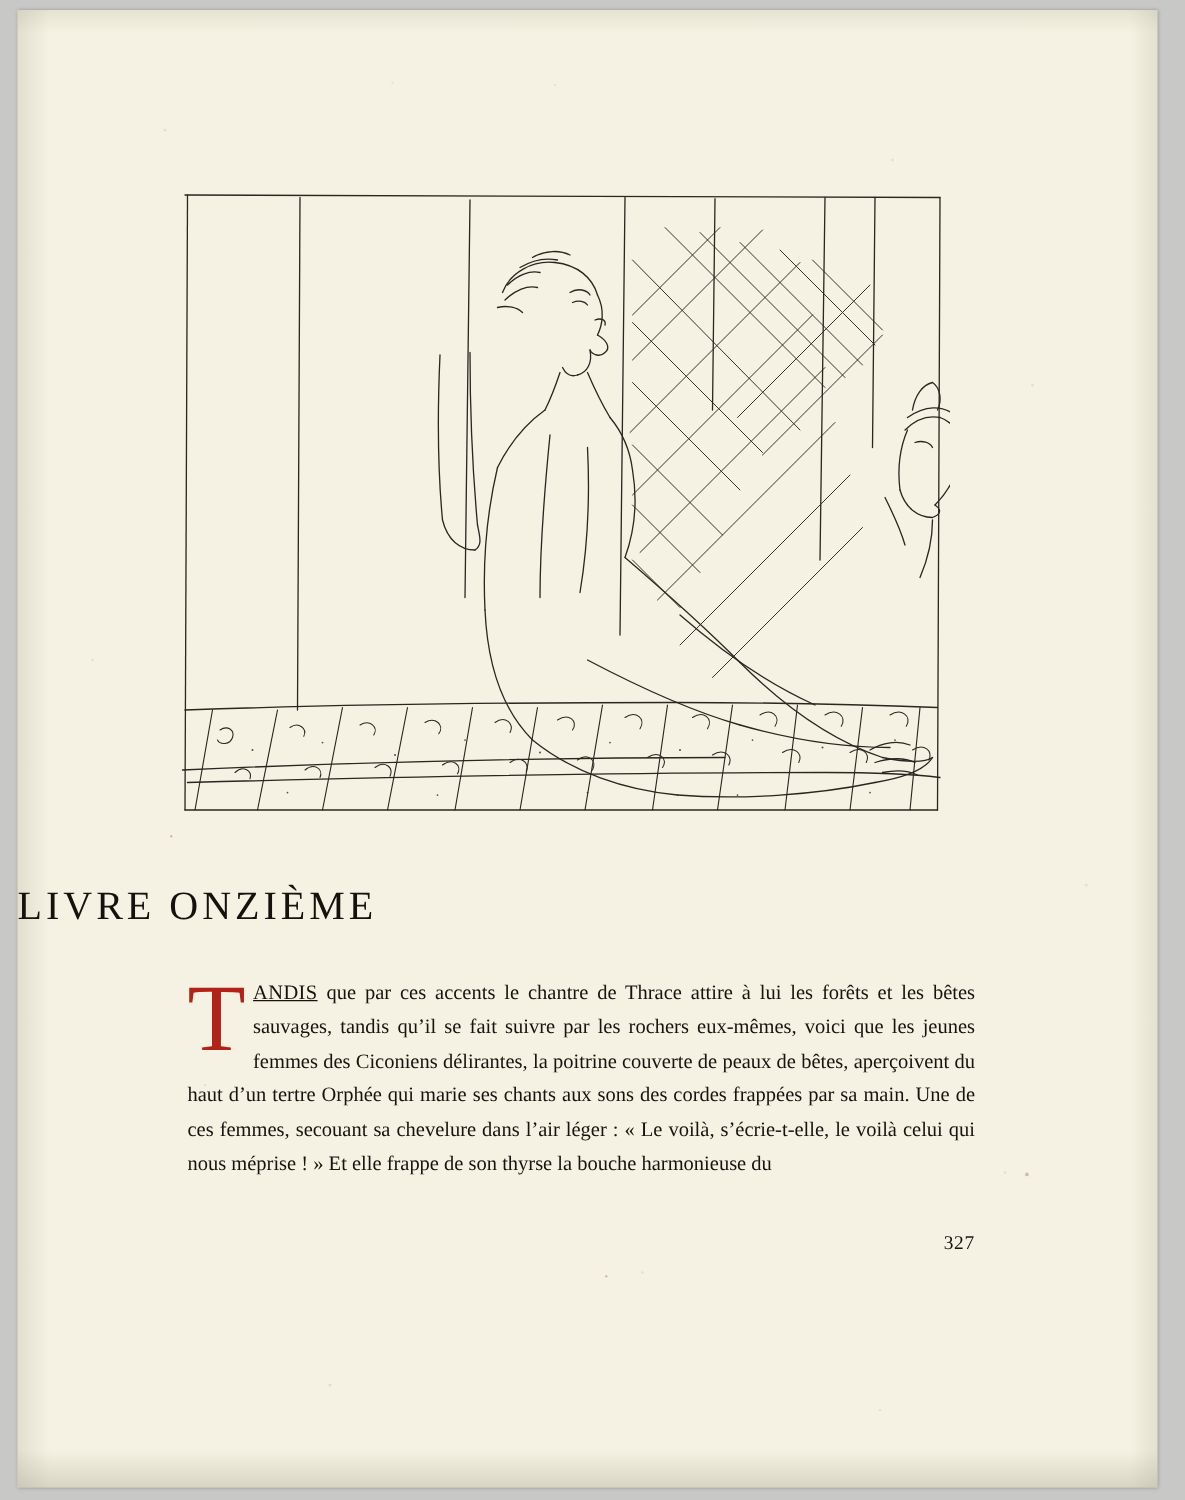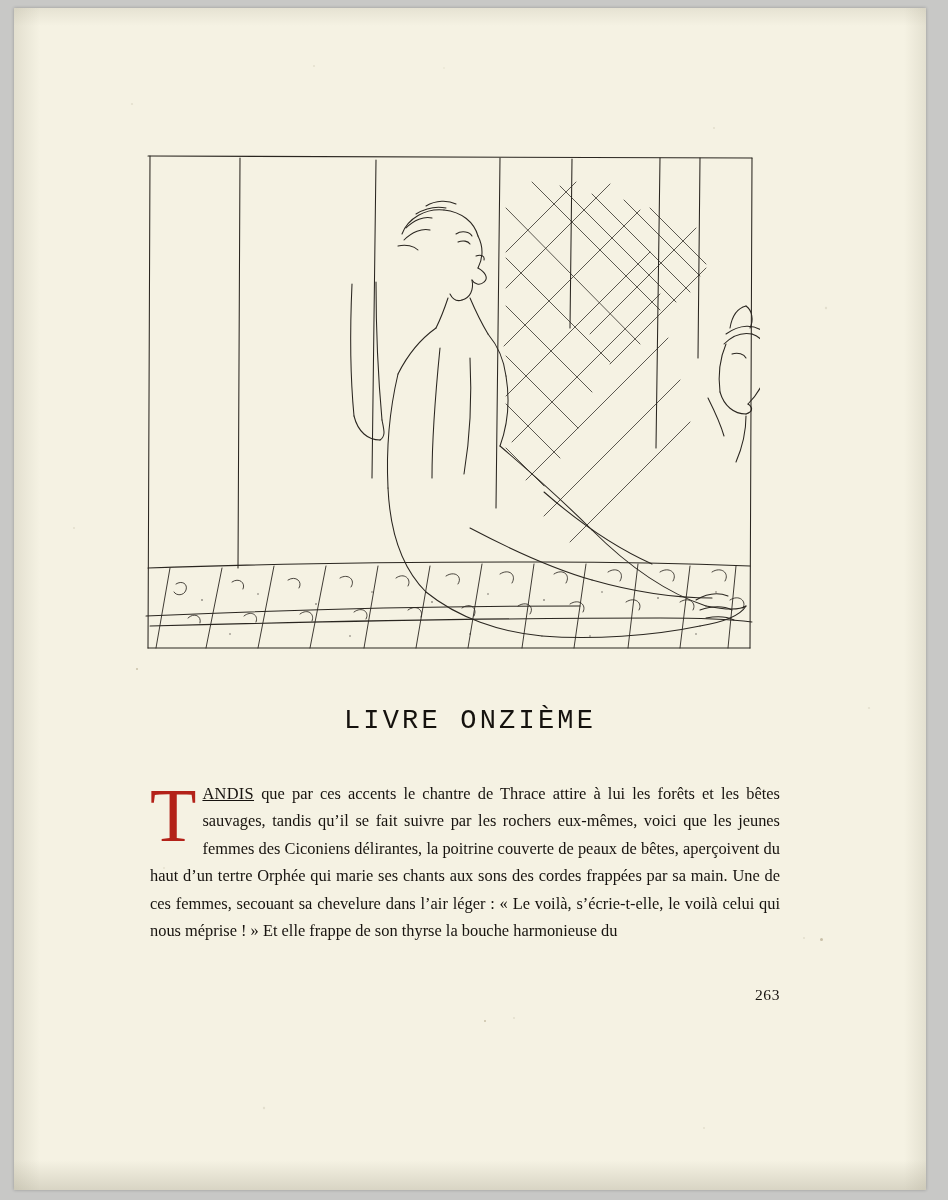--- a/index.html
+++ b/index.html
@@ -61,23 +61,22 @@
     width: 100%;
     height: 100%;
   }
 
   
   .chapter-title {
     position: absolute;
     left: 0;
     right: 0;
     top: 698px;
-    text-align: center;
-    font-family: Liberation Mono, monospace;
-    font-size: 27px;
+    font-family: Liberation Serif, serif;
+    font-size: 32px;
     letter-spacing: 3.2px;
     color: #15120e;
     font-weight: 400;
   }
 
   
   .body-text {
     position: absolute;
     left: 136px;
     top: 772px;
@@ -312,19 +311,19 @@
         </g>
       </svg>
     </div>
 
     <div class="chapter-title">LIVRE ONZIÈME</div>
 
     <div class="body-text">
       <span class="dropcap">T</span><span class="smallcaps">ANDIS</span><span> que par ces accents le chantre de Thrace attire à lui les forêts et les bêtes sauvages, tandis qu’il se fait suivre par les rochers eux-mêmes, voici que les jeunes femmes des Ciconiens délirantes, la poitrine couverte de peaux de bêtes, aperçoivent du haut d’un tertre Orphée qui marie ses chants aux sons des cordes frappées par sa main. Une de ces femmes, secouant sa chevelure dans l’air léger : « Le voilà, s’écrie-t-elle, le voilà celui qui nous méprise ! » Et elle frappe de son thyrse la bouche harmonieuse du</span>
     </div>
 
-    <div class="folio">263</div>
+    <div class="folio">327</div>
 
     <div class="fox" style="left:806px; top:930px; width:3px; height:3px;"></div>
     <div class="fox" style="left:470px; top:1012px; width:2px; height:2px;"></div>
     <div class="fox" style="left:122px; top:660px; width:2px; height:2px;"></div>
   </div>
 </div>
 
 </body></html>

